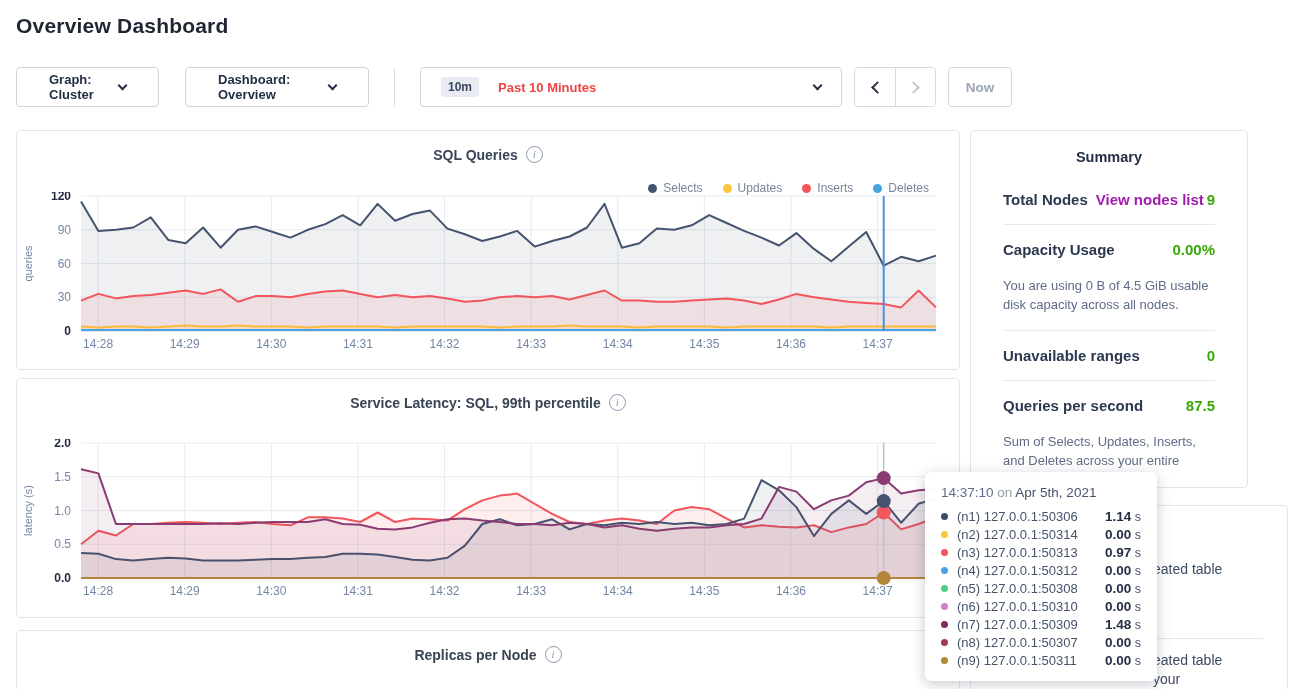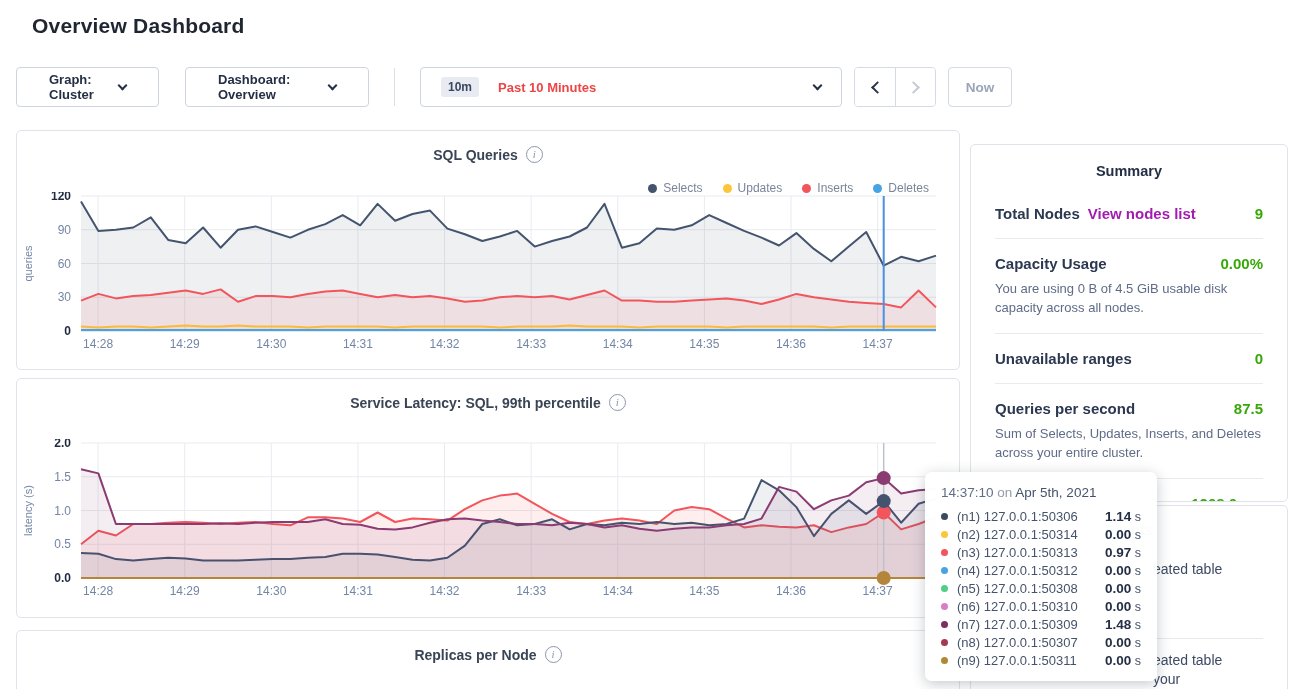--- a/index.html
+++ b/index.html
@@ -1,19 +1,19 @@
 <!DOCTYPE html>
 <html><head>
 <meta charset="utf-8">
 <style>
   * { margin:0; padding:0; box-sizing:border-box; }
   body { background:#fff; }
   .page { position:relative; width:1290px; height:689px; overflow:hidden; background:#ffffff;
           font-family:"Liberation Sans", sans-serif; color:#242f45; }
-  .page-title { position:absolute; left:32px; top:14px; font-size:21px; font-weight:bold; color:#1f2632; letter-spacing:.2px; }
+  .page-title { position:absolute; left:16px; top:14px; font-size:21px; font-weight:bold; color:#1f2632; letter-spacing:.2px; }
 
   
   .controls { position:absolute; left:16px; top:67px; height:40px; display:flex; align-items:center; }
   .dropdown { display:flex; align-items:center; gap:10px; height:40px; padding:0 32px; background:#fff;
               border:1px solid #cfd5de; border-radius:4px; font-size:13px; font-weight:bold; color:#242f45; cursor:pointer; }
   .dd-graph { width:143px; justify-content:center; }
   .dd-dash  { width:184px; justify-content:center; margin-left:26px; }
   .chev { width:7px; height:7px; border-right:2px solid #242f45; border-bottom:2px solid #242f45;
           transform:rotate(45deg); margin-top:-4px; flex:0 0 auto; }
   .vdiv { width:1px; height:38px; background:#dadfe6; margin:0 25px; }
@@ -42,27 +42,27 @@
   .info-icon { width:17px; height:17px; border:1.5px solid #8violet; border:1.5px solid #8b98ad; border-radius:50%; color:#8b98ad;
                font-size:11px; line-height:14px; text-align:center; font-style:italic; font-family:"Liberation Serif", serif; }
   .chart-legend { position:absolute; top:50px; right:30px; display:flex; gap:20px; }
   .legend-item { display:flex; align-items:center; gap:6px; font-size:12px; color:#7a8499; }
   .legend-dot { width:9px; height:9px; border-radius:50%; }
   .chart-svg-wrap1 { margin-top:29px; }
   .chart-svg-wrap2 { margin-top:28px; }
   svg { display:block; }
 
   
-  .summary-card { position:absolute; left:970px; top:144px; width:318px; height:358px; padding:18px 24px; overflow:hidden; }
+  .summary-card { position:absolute; left:970px; top:130px; width:278px; height:358px; padding:18px 32px; overflow:hidden; }
   .summary-title { text-align:center; font-size:14.5px; font-weight:bold; color:#242f45; margin-bottom:26px; }
   .sum-row { display:flex; align-items:baseline; }
   .sum-label { font-size:15px; font-weight:bold; color:#2b3850; }
   .sum-link { font-size:15px; font-weight:bold; color:#a21caf; margin-left:8px; text-decoration:none; cursor:pointer; }
   .sum-value { margin-left:auto; font-size:15px; font-weight:bold; color:#37a806; }
-  .sum-desc { font-size:13px; color:#5f6c87; line-height:19px; margin-top:7px; }
+  .sum-desc { font-size:13px; color:#5f6c87; line-height:19px; margin-top:18px; }
   .sum-div { height:1px; background:#e8eaef; margin:16px 0; }
 
   .events-card { position:absolute; left:970px; top:505px; width:318px; height:200px; padding:16px 24px; overflow:hidden; }
   .events-title { text-align:center; font-size:14.5px; font-weight:bold; color:#242f45; margin-bottom:22px; }
   .event-item { padding-left:158px; font-size:14px; color:#3c4a63; line-height:19px; }
   .event-item.first { min-height:68px; }
   .event-div { height:1px; background:#e6e9ee; margin:10px 0 12px 0; }
 
   
   .tooltip { position:absolute; left:925px; top:472px; width:232px; min-height:208px; background:rgba(255,255,255,0.98);

